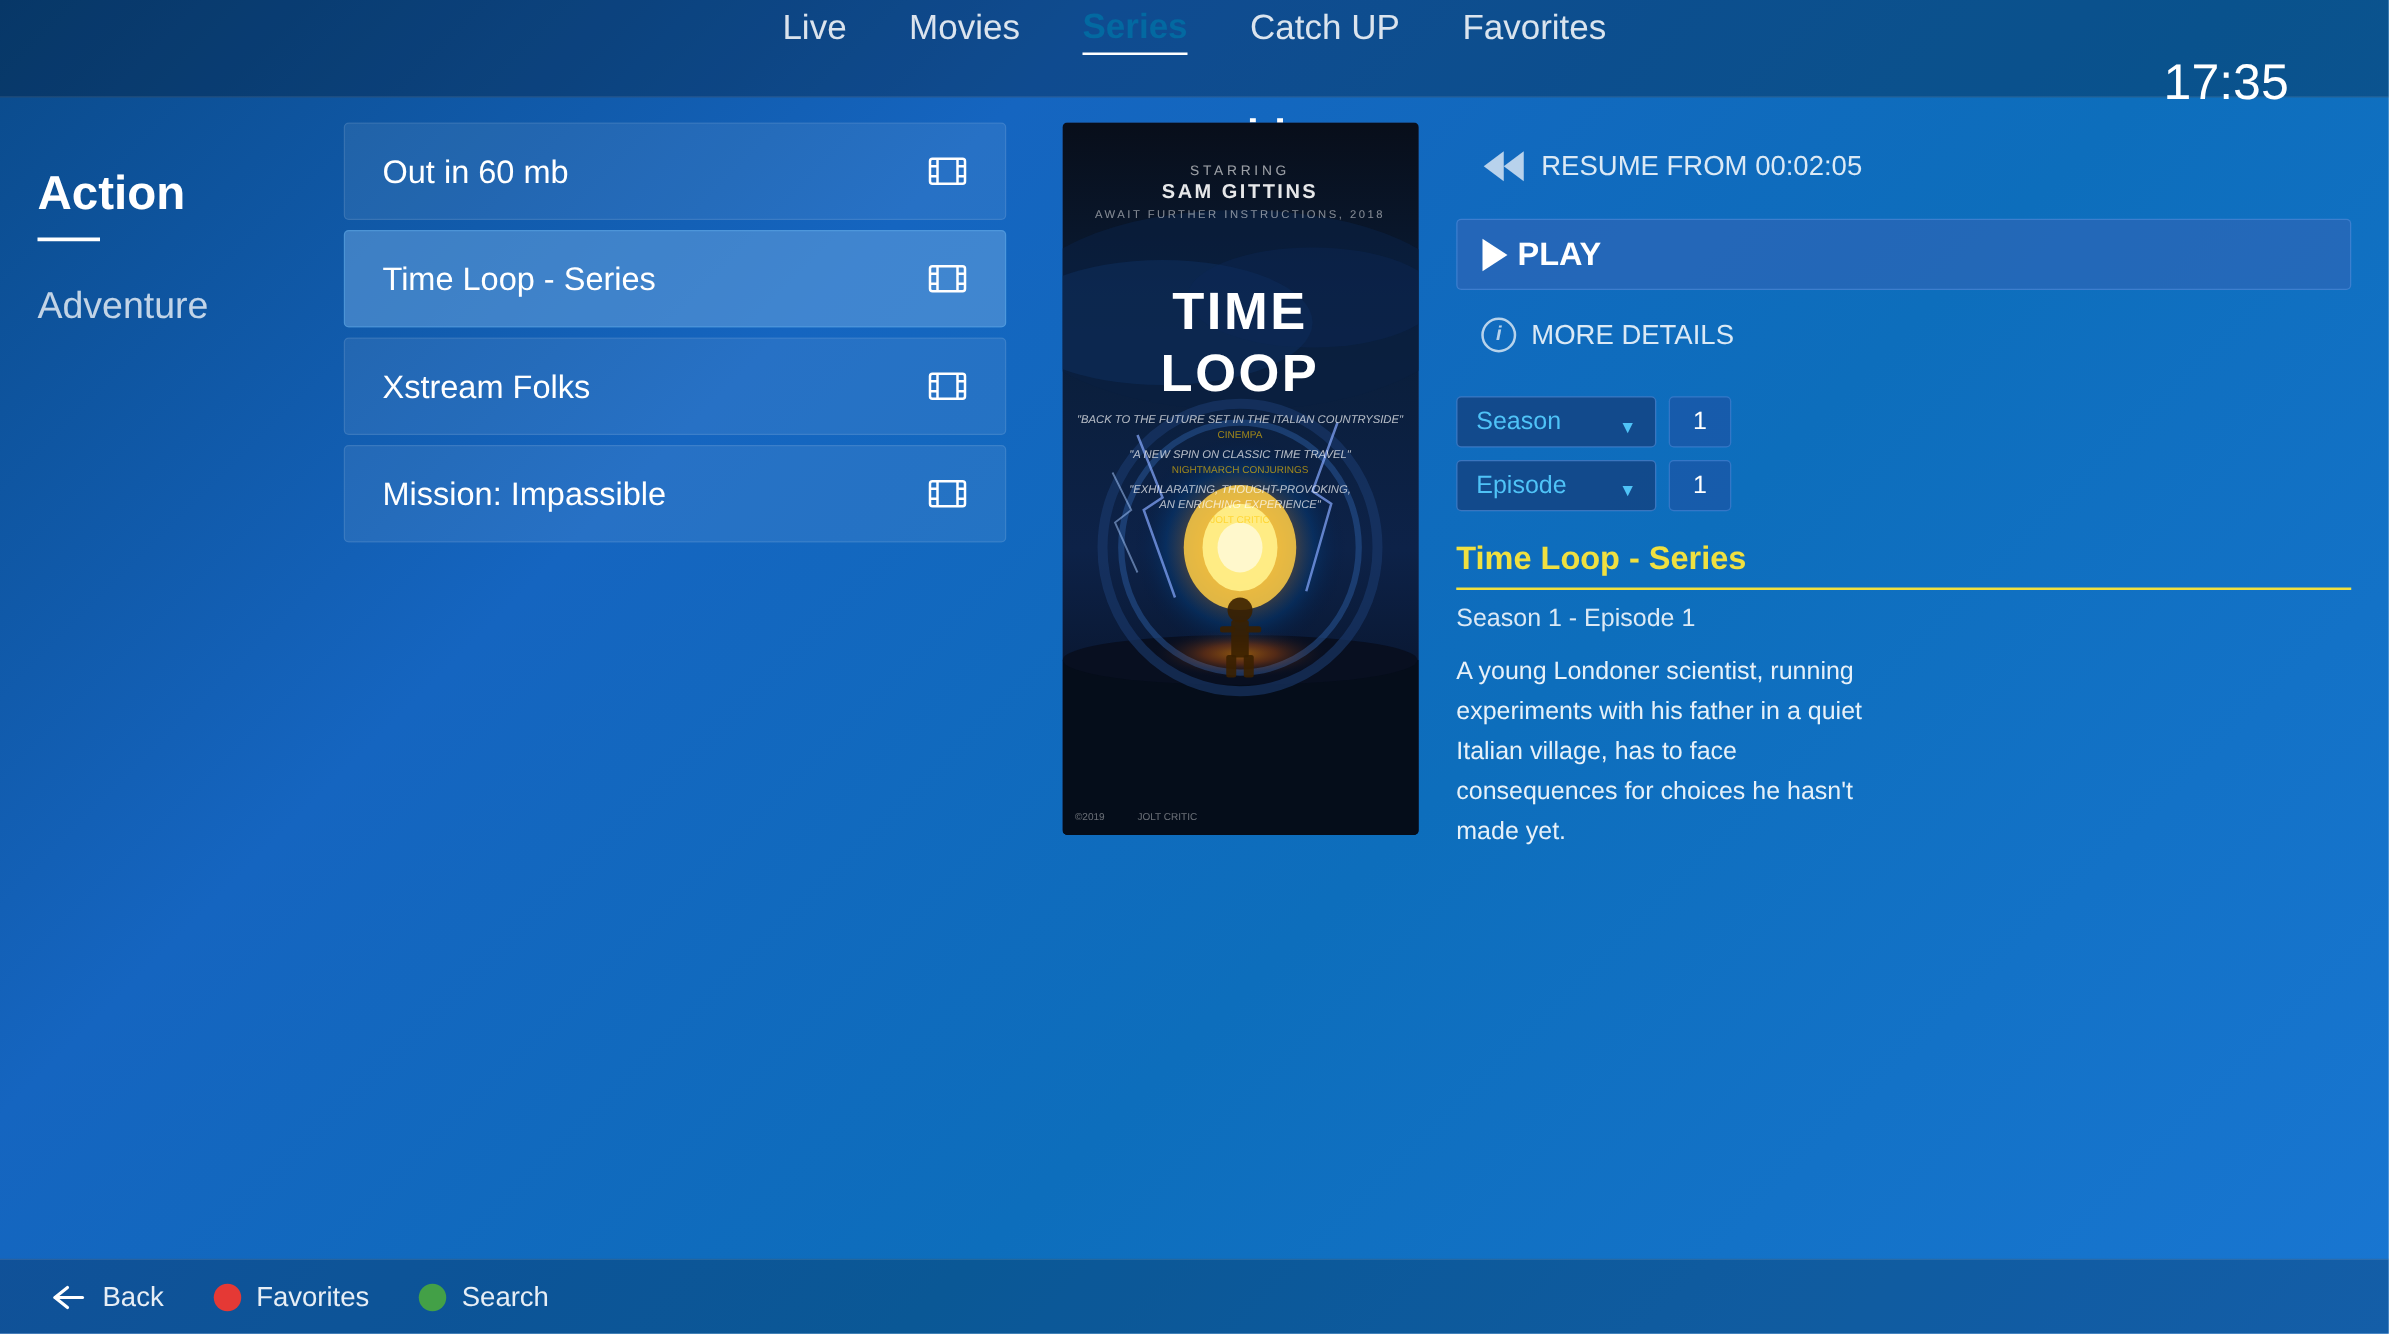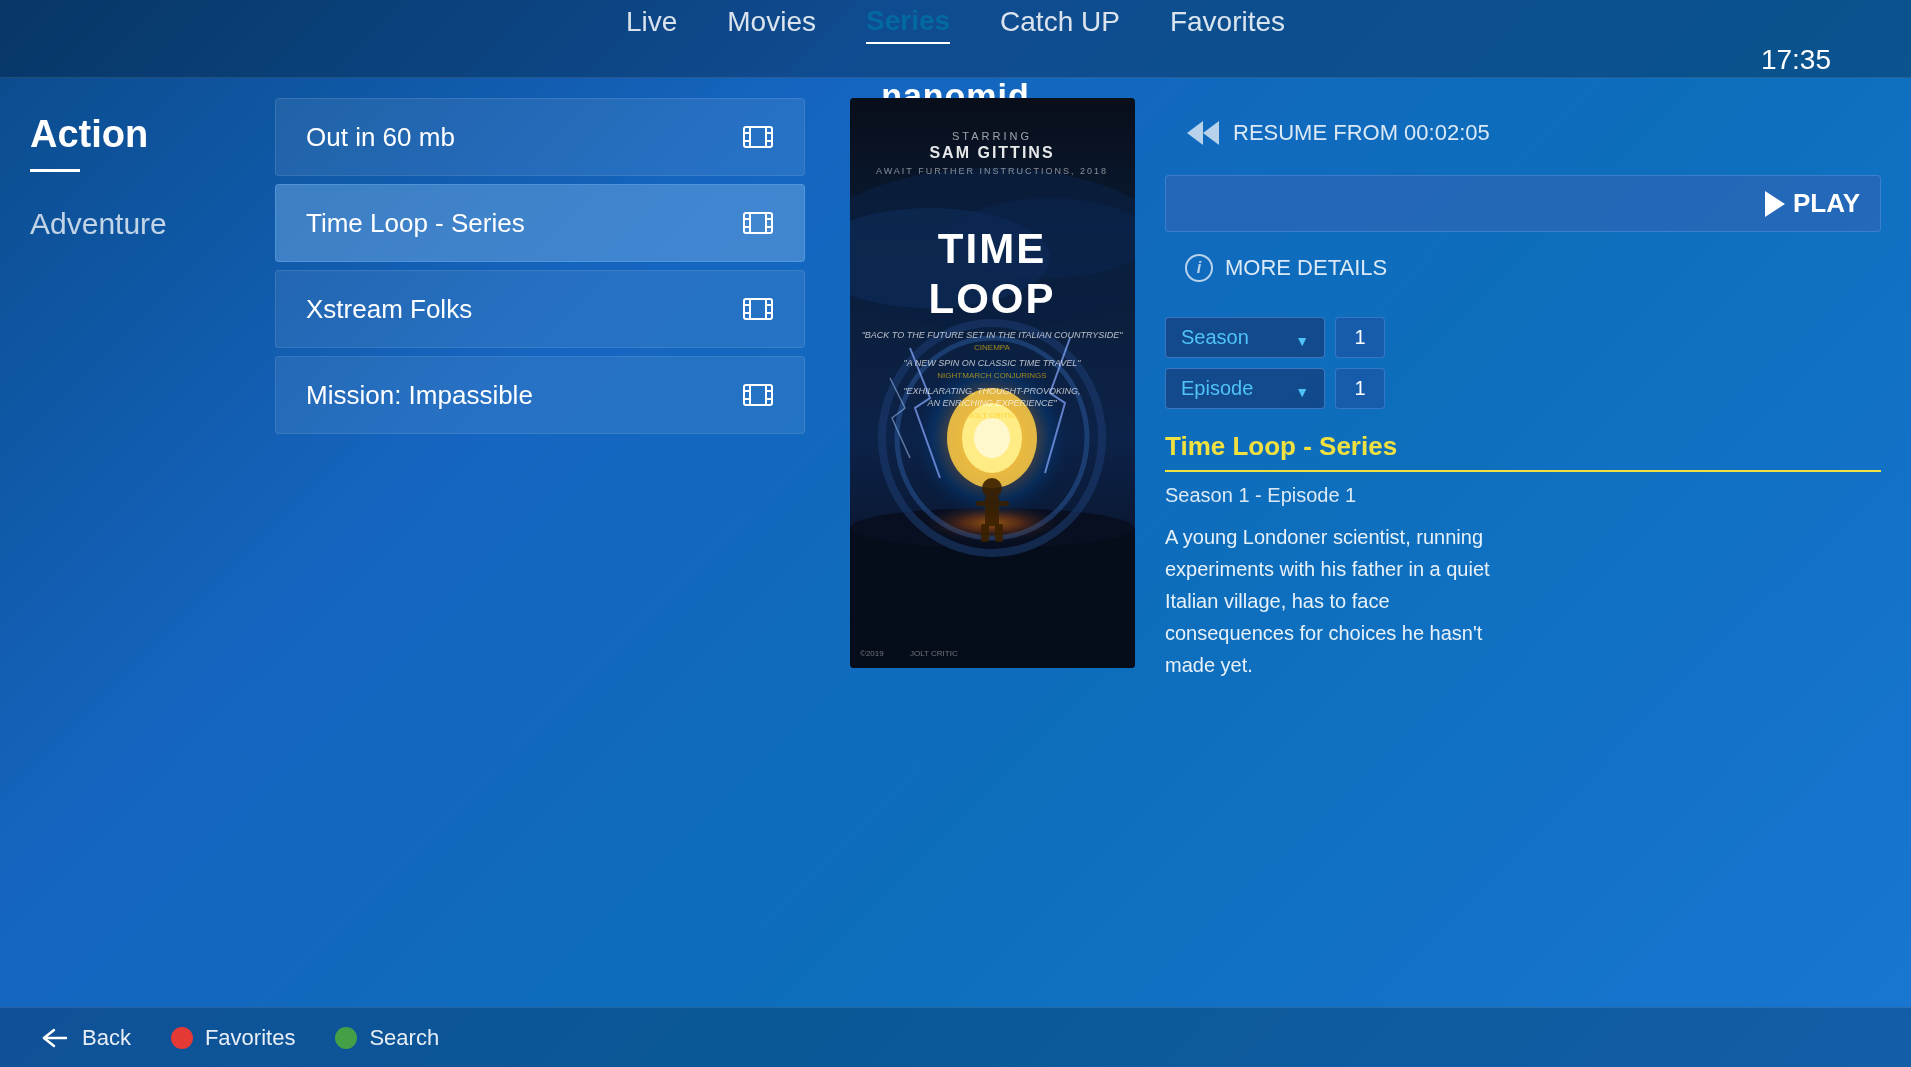--- a/index.html
+++ b/index.html
@@ -35,21 +35,21 @@
       padding: 5px 0;
       font-weight: 400;
     }
     .nav-item.active {
       color: #0369a1;
       font-weight: 600;
       border-bottom: 2px solid #fff;
     }
     .clock {
       margin-left: auto;
-      font-size: 28px;
+      font-size: 40px;
       color: #fff;
       margin-right: 40px;
       font-weight: 300;
     }
     .logo {
       font-size: 34px;
       font-weight: 700;
       color: #fff;
       letter-spacing: 1px;
     }
@@ -58,20 +58,21 @@
     .main {
       display: flex;
       height: calc(1067px - 78px - 60px);
     }
 
     
     .sidebar {
       width: 260px;
       padding: 30px 20px;
       flex-shrink: 0;
+      margin-top: 21px;
     }
     .sidebar-category {
       font-size: 38px;
       font-weight: 600;
       color: #fff;
       margin-bottom: 8px;
       cursor: pointer;
       padding: 5px 10px;
     }
     .sidebar-category-underline {
@@ -180,21 +181,20 @@
       padding: 12px 20px;
       margin-bottom: 12px;
       background: rgba(50,100,180,0.6);
       border: 1px solid rgba(100,160,240,0.4);
       color: #fff;
       font-size: 26px;
       font-weight: 600;
       cursor: pointer;
       border-radius: 4px;
       width: 100%;
-      justify-content: flex-end;
     }
     .play-btn .play-triangle {
       width: 0;
       height: 0;
       border-top: 13px solid transparent;
       border-bottom: 13px solid transparent;
       border-left: 20px solid #fff;
     }
 
     .more-details-btn {

